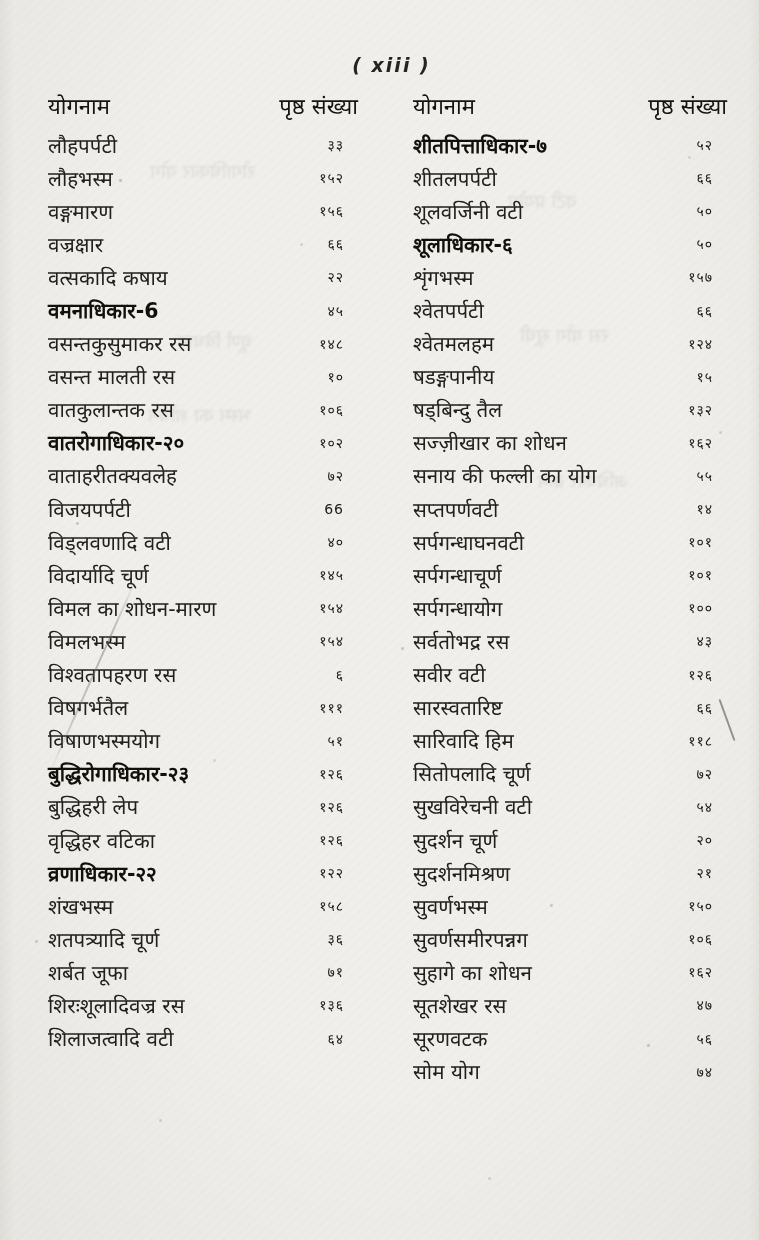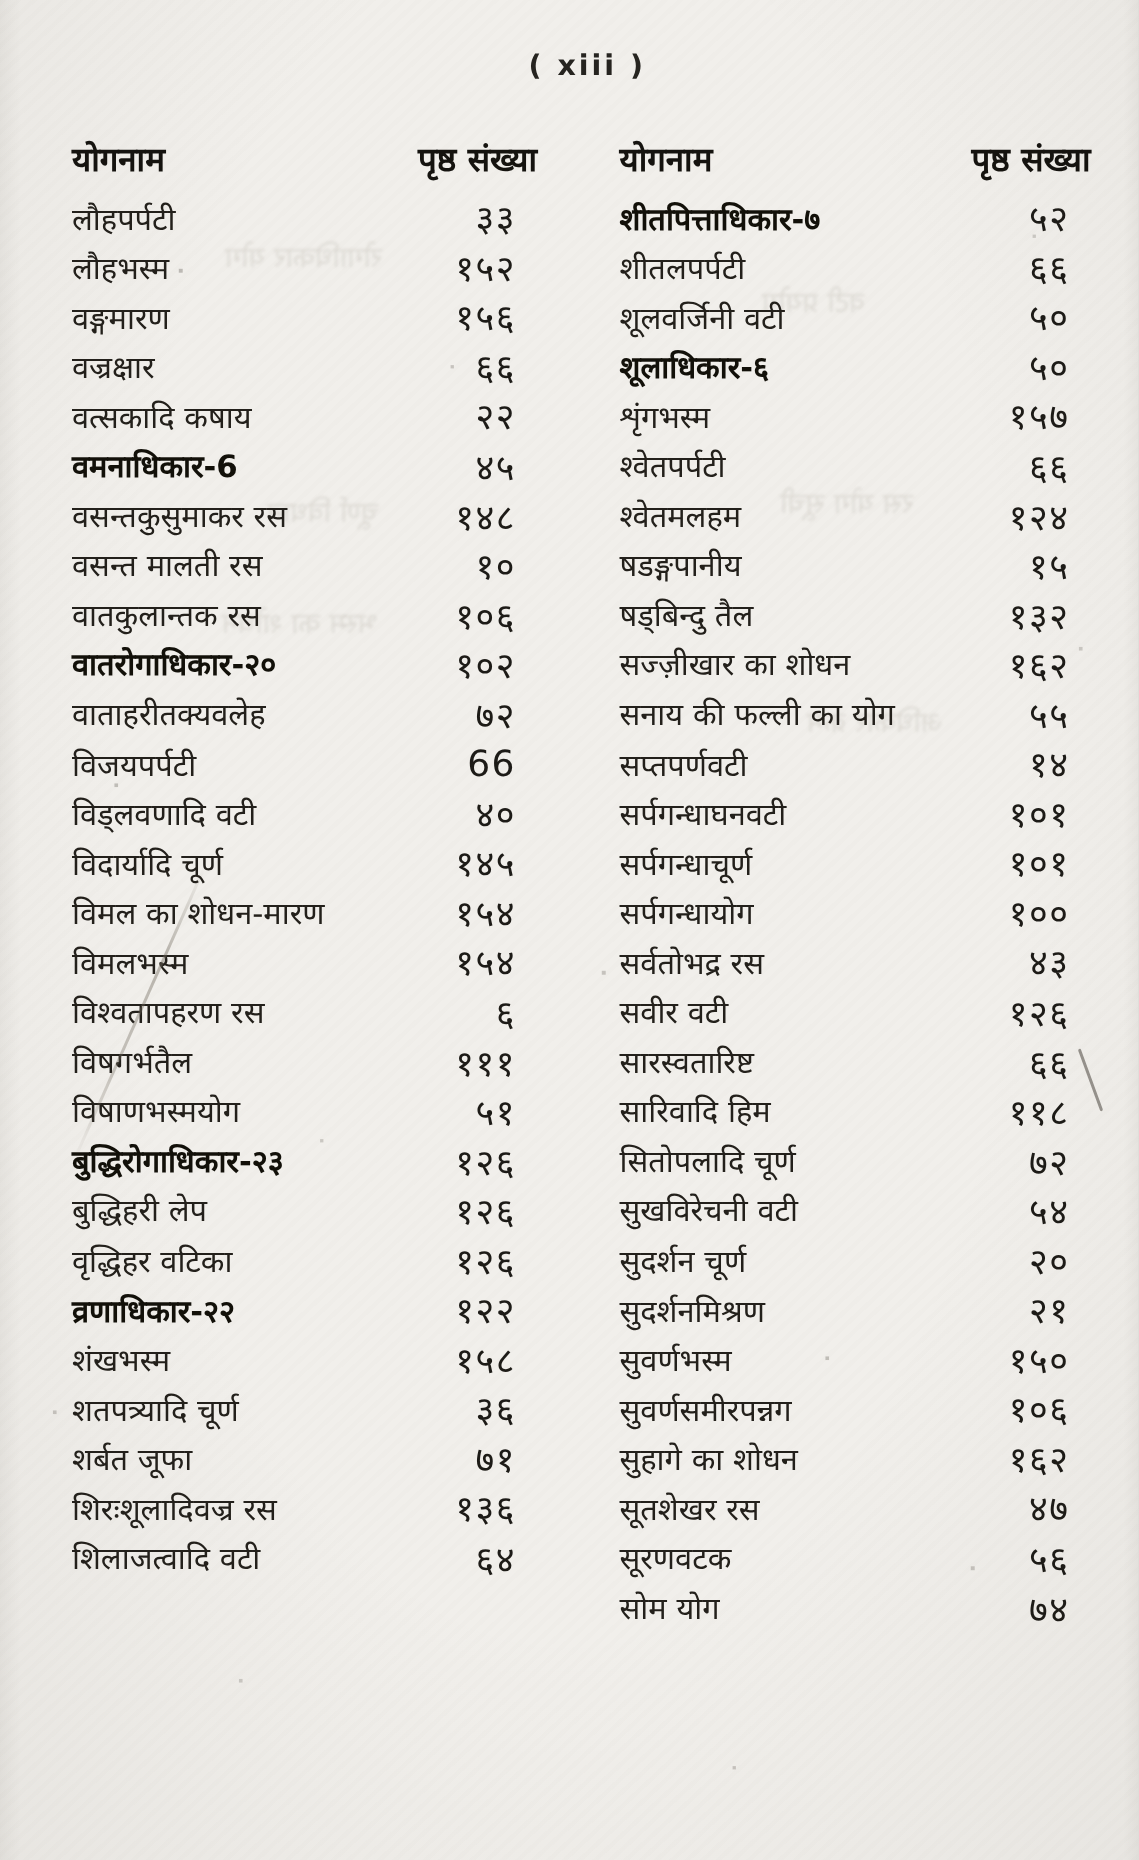--- a/index.html
+++ b/index.html
@@ -16,55 +16,56 @@
     background-image:
       linear-gradient(to right, rgba(90,85,75,0.06), rgba(0,0,0,0) 14px),
       linear-gradient(to left, rgba(90,85,75,0.05), rgba(0,0,0,0) 10px),
       radial-gradient(ellipse at 50% 42%, rgba(0,0,0,0) 55%, rgba(60,55,45,0.05) 100%),
       repeating-linear-gradient(137deg, rgba(120,112,100,0.016) 0 3px, rgba(0,0,0,0) 3px 7px);
     color: #211e1a;
     font-family: "DejaVu Sans", "Liberation Sans", sans-serif;
   }
   .folio {
     position: absolute;
-    top: 33px;
+    top: 54px;
     left: 50%;
     transform: translateX(-50%) translateX(12px);
     font-size: 19px;
     letter-spacing: 2px;
     color: #262420;
     font-weight: 600;
+    font-style: italic;
   }
   .col {
     position: absolute;
     top: 90px;
   }
   .col-left  { left: 48px;  width: 310px; }
   .col-right { left: 413px; width: 314px; }
   .col-head {
     display: flex;
     justify-content: space-between;
     align-items: baseline;
     height: 38px;
-    font-weight: bold;
+    font-weight: normal;
     font-size: 22px;
     color: #15130f;
   }
   .rows { }
   .row {
     height: 33.1px;
     display: flex;
     justify-content: space-between;
     align-items: center;
     font-size: 20.5px;
     white-space: nowrap;
     gap: 21px;
   }
   .row .name { color: #23201b; }
-  .row .pg   { padding-right: 14px; font-size: 24px; letter-spacing: 1px; color: #1d1b17; }
+  .row .pg   { padding-right: 14px; font-size: 14px; letter-spacing: 1px; color: #1d1b17; }
   .row.section .name { font-weight: bold; color: #121009; text-align: right; }
   
   .ghost {
     position: absolute;
     font-size: 19px;
     color: rgba(95, 88, 76, 0.12);
     transform: scaleX(-1);
     filter: blur(1.1px);
     white-space: nowrap;
     pointer-events: none;

